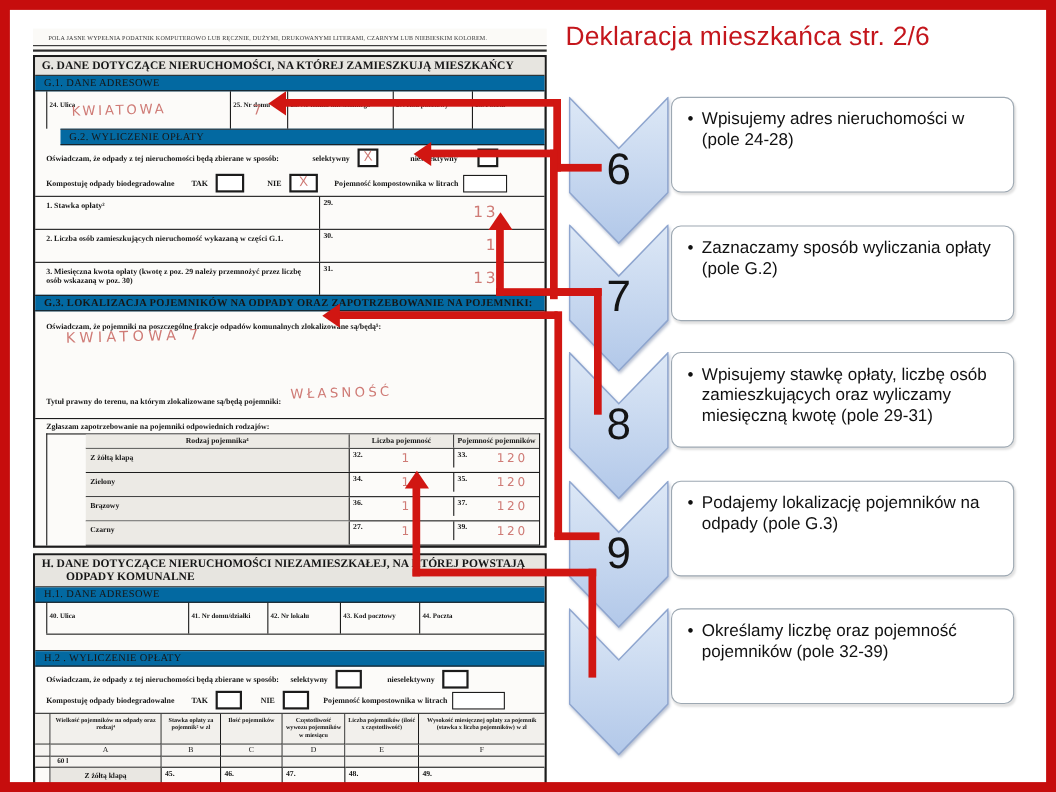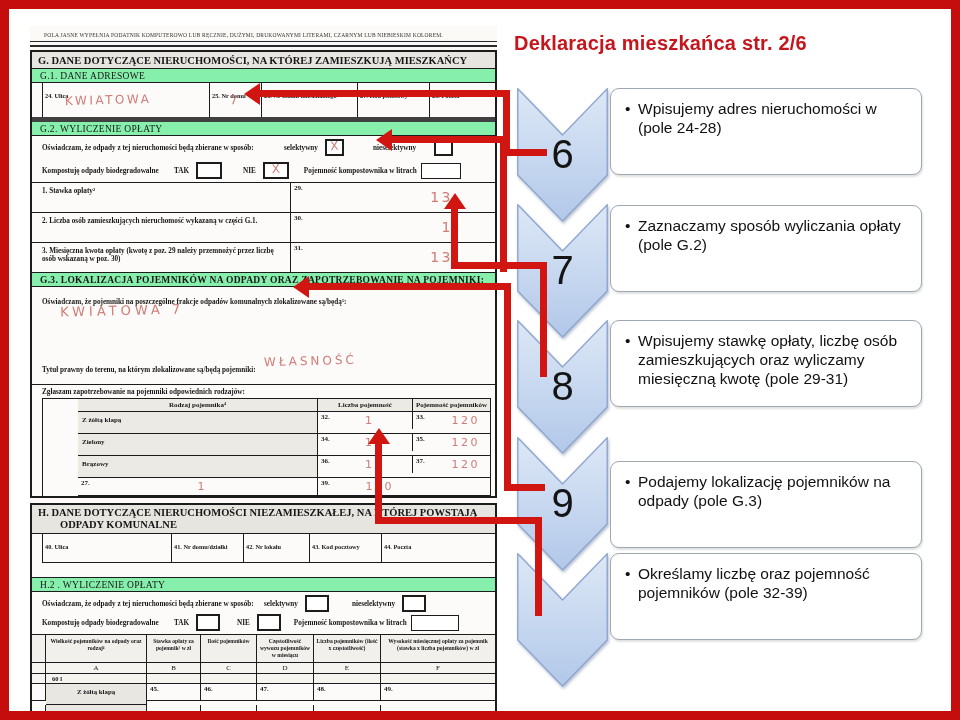--- a/index.html
+++ b/index.html
@@ -9,21 +9,21 @@
 
   
   .form{position:absolute;left:30px;top:26px;width:467px;background:#fbfaf7;
         font-family:"Liberation Serif",serif;color:#161616;}
   .note{font-size:5.5px;letter-spacing:.2px;color:#333;padding:6px 2px 2px 14px;white-space:nowrap;}
   .dbl{height:3px;border-top:1px solid #2a2a2a;border-bottom:2px solid #2a2a2a;margin:1px 0 3px 0;}
   .gbox,.hbox{border:2px solid #1c1c1c;background:#fcfbf9;}
   .hbox{margin-top:5px;}
   .secbar{background:#e7e5e0;border-bottom:1.5px solid #1c1c1c;font-weight:bold;
           font-size:10.5px;padding:3px 4px 2px 6px;line-height:1.05;}
-  .subbar{background:#86efac;border-bottom:1px solid #1c1c1c;font-size:9.5px;
+  .subbar{background:#0369a1;border-bottom:1px solid #1c1c1c;font-size:9.5px;
           padding:2px 4px 1px 8px;letter-spacing:.3px;}
   .row{display:flex;border-bottom:1px solid #1c1c1c;position:relative;}
   .acell{border-right:1px solid #1c1c1c;position:relative;padding:1px 2px;height:34px;box-sizing:border-box;}
   .acell:last-child{border-right:none;}
   .cl{font-size:6.3px;font-weight:bold;white-space:nowrap;}
   .hand{font-family:"DejaVu Sans",sans-serif;color:var(--hand);letter-spacing:2.5px;}
   .handblk{font-size:12px;transform:rotate(-1.5deg);}
   .cb{width:15px;height:13px;border:2px solid #1c1c1c;display:inline-block;position:relative;
       background:#fff;vertical-align:middle;margin:0 3px;flex:none;}
   .cb span{position:absolute;inset:-1px 0 0 0;text-align:center;font-size:12px;line-height:13px;
@@ -58,21 +58,21 @@
   .h2h{border-right:1px solid #1c1c1c;border-bottom:1px solid #1c1c1c;font-size:5.6px;font-weight:bold;
        text-align:center;padding:3px 2px;background:#f2f0ec;line-height:1.25;}
   .h2l{border-right:1px solid #1c1c1c;border-bottom:1px solid #1c1c1c;font-size:7px;text-align:center;
        padding:1px 0;background:#f6f4f1;}
   .h2c{border-right:1px solid #1c1c1c;border-bottom:1px solid #1c1c1c;position:relative;height:16px;}
   .h2grid > :nth-child(7n){border-right:none;}
   .h2lab{background:#e9e7e2;font-size:6.8px;font-weight:bold;text-align:center;padding-top:4px;}
   .grp{font-size:6.5px;font-weight:bold;padding:1px 0 0 6px;height:8px;border-right:1px solid #1c1c1c;border-bottom:1px solid #1c1c1c;background:#f6f4f1;}
 
   
-  .title{position:absolute;left:514px;top:32px;width:436px;font-size:20px;font-weight:bold;
+  .title{position:absolute;left:514px;top:20px;width:436px;font-size:24px;font-weight:normal;
          color:var(--title-red);letter-spacing:.2px;}
   .chev{position:absolute;left:517px;width:91px;height:134px;}
   .chev svg{position:absolute;inset:0;filter:drop-shadow(1px 2px 1.5px rgba(90,110,150,.45));}
   .chev .num{position:absolute;top:44px;left:0;width:100%;text-align:center;font-size:40px;
              color:#141414;font-family:"Liberation Sans",sans-serif;}
   .stepbox{position:absolute;left:610px;width:312px;height:87px;background:#fff;
            border:1.7px solid var(--box-border);border-radius:9px;box-sizing:border-box;
            box-shadow:1px 2px 2px rgba(0,0,0,.12);padding:11px 8px 4px 14px;}
   .steptxt{position:relative;padding-left:13px;font-size:15.5px;line-height:1.22;color:#111;}
   .steptxt::before{content:"•";position:absolute;left:0;top:0;}
@@ -119,21 +119,21 @@
         <span class="cl">26. Nr lokalu mieszkalnego</span>
       </div>
       <div class="acell" style="width:72px;">
         <span class="cl">27. Kod pocztowy</span>
       </div>
       <div class="acell" style="flex:1;">
         <span class="cl">28. Poczta</span>
       </div>
     </div>
 
-    <div class="subbar" style="border-top:5px solid #404040;">G.2. WYLICZENIE OPŁATY</div>
+    <div class="subbar" style="border-top:1px solid #404040;margin-left:23px;">G.2. WYLICZENIE OPŁATY</div>
 
     <div class="inline" style="border-bottom:none;">
       <span class="flab" style="width:238px;">Oświadczam, że odpady z tej nieruchomości będą zbierane w sposób:</span>
       <span class="flab">selektywny</span>
       <span class="cb">
           <span>X</span>
         </span>
       <span class="flab" style="margin-left:22px;">nieselektywny</span>
       <span class="cb" style="margin-left:14px;">
           <span></span>
@@ -221,37 +221,39 @@
         <div class="g3c">
             <span class="fnum">36.</span>
             <span class="hand g3val">1</span>
           </div>
         <div class="g3c">
             <span class="fnum">37.</span>
             <span class="hand g3val">120</span>
           </div>
       </div>
       <div class="g3trow">
+        <div class="g3c g3lab">Czarny</div>
         <div class="g3c">
             <span class="fnum">27.</span>
             <span class="hand g3val">1</span>
           </div>
         <div class="g3c">
             <span class="fnum">39.</span>
             <span class="hand g3val">120</span>
           </div>
       </div>
     </div>
   </div>
 
   <div class="hbox">
     <div class="htitle">
       <div>H. DANE DOTYCZĄCE NIERUCHOMOŚCI NIEZAMIESZKAŁEJ, NA KTÓREJ POWSTAJĄ</div>
       <div class="l2">ODPADY KOMUNALNE</div>
     </div>
+    <div class="subbar">H.1. DANE ADRESOWE</div>
 
     <div class="row" style="margin-left:10px;">
       <div class="acell" style="width:130px;height:28px;border-left:1px solid #1c1c1c;"><span class="cl">40. Ulica</span></div>
       <div class="acell" style="width:72px;height:28px;"><span class="cl">41. Nr domu/działki</span></div>
       <div class="acell" style="width:66px;height:28px;"><span class="cl">42. Nr lokalu</span></div>
       <div class="acell" style="width:72px;height:28px;"><span class="cl">43. Kod pocztowy</span></div>
       <div class="acell" style="flex:1;height:28px;"><span class="cl">44. Poczta</span></div>
     </div>
 
     <div class="spacer"></div>
@@ -364,21 +366,21 @@
 
 <div class="stepbox" style="top:88px;">
     <div class="steptxt">Wpisujemy adres nieruchomości w (pole 24-28)</div>
   </div>
 <div class="stepbox" style="top:205px;">
     <div class="steptxt">Zaznaczamy sposób wyliczania opłaty (pole G.2)</div>
   </div>
 <div class="stepbox" style="top:320px;">
     <div class="steptxt">Wpisujemy stawkę opłaty, liczbę osób zamieszkujących oraz wyliczamy miesięczną kwotę (pole 29-31)</div>
   </div>
-<div class="stepbox" style="top:461px;">
+<div class="stepbox" style="top:437px;">
     <div class="steptxt">Podajemy lokalizację pojemników na odpady (pole G.3)</div>
   </div>
 <div class="stepbox" style="top:553px;">
     <div class="steptxt">Określamy liczbę oraz pojemność pojemników (pole 32-39)</div>
   </div>
 
 <div class="arrL" style="left:244px;top:83px;"></div>
 <div class="rl" style="left:258px;top:90px;width:252px;height:7px;"></div>
 <div class="rl" style="left:503px;top:90px;width:7px;height:66px;"></div>
 <div class="rl" style="left:503px;top:149px;width:44px;height:7px;"></div>

